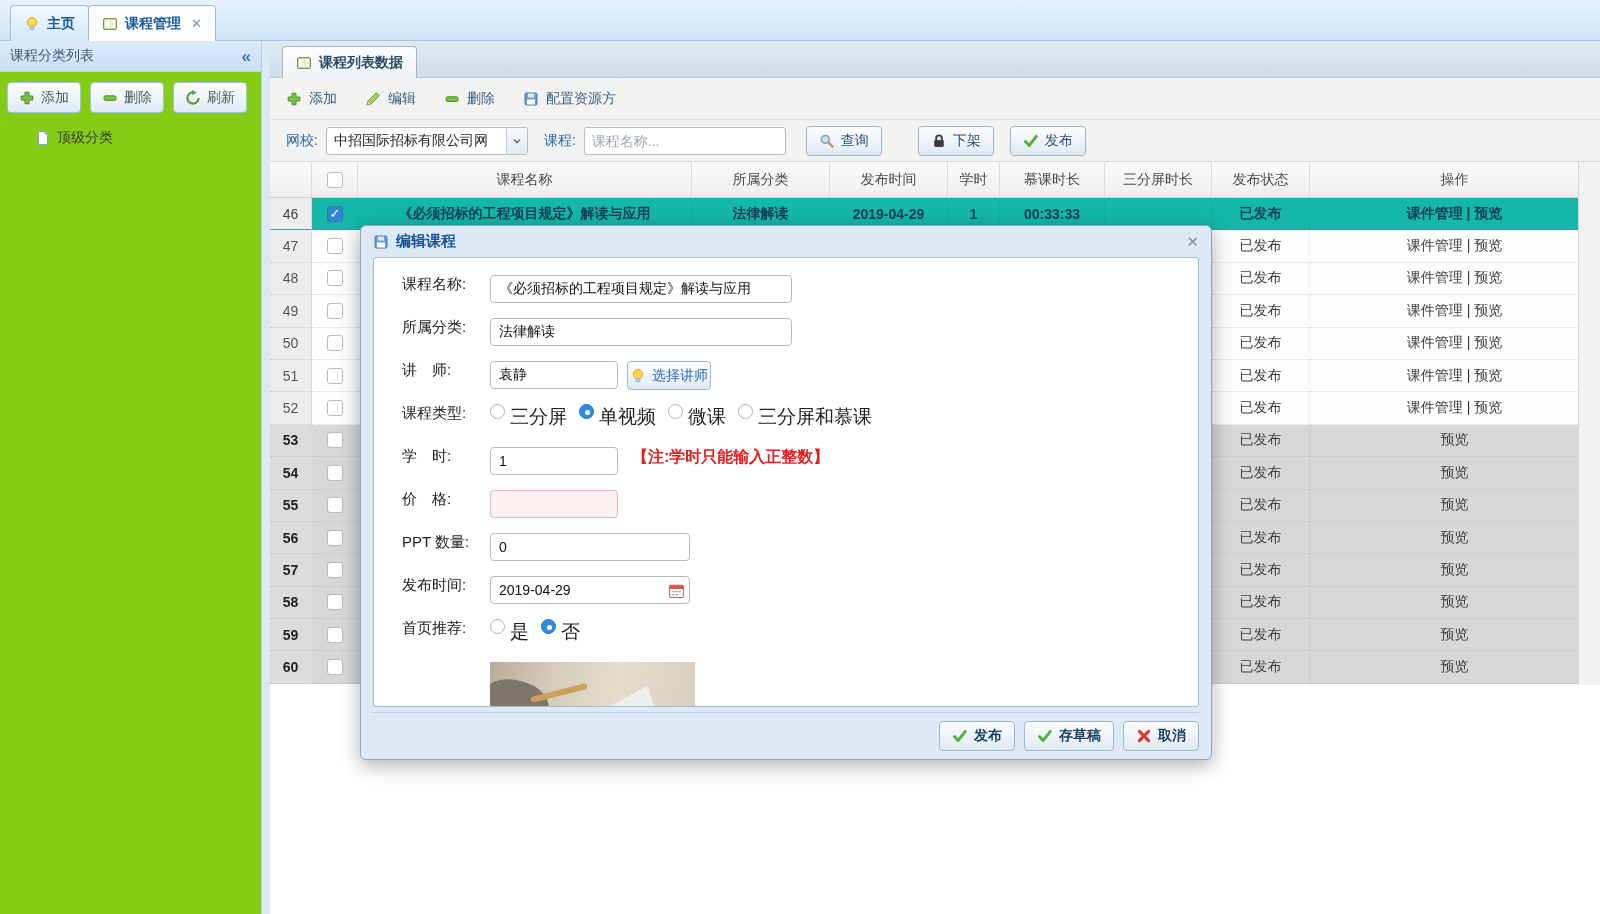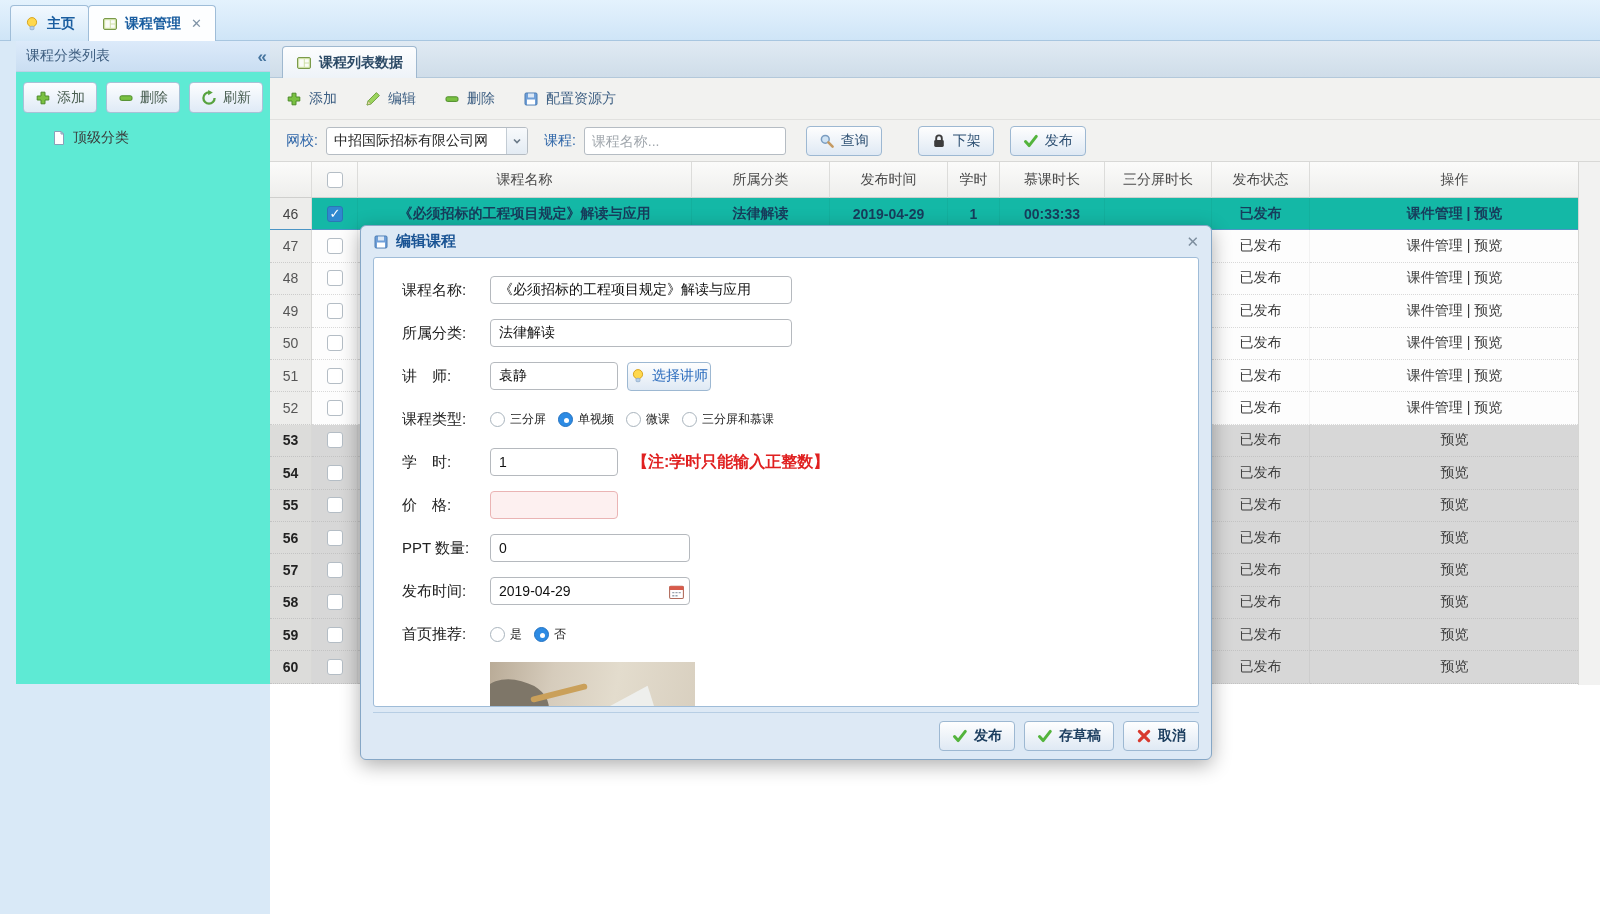--- a/index.html
+++ b/index.html
@@ -14,22 +14,22 @@
     padding:0 13px; border:1px solid #9fbdd8; border-bottom:none; border-radius:4px 4px 0 0;
     color:#1b5ea0; font-weight:bold; cursor:pointer; }
   .tab.inactive { left:10px; background:linear-gradient(#f2f9ff,#d3e7f8); }
   .tab.active { left:88px; background:#fdfeff; }
   .tabclose { color:#7f93a6; font-weight:bold; font-size:13px; margin-left:3px; }
 
   .ic { display:inline-flex; width:16px; height:16px; flex:0 0 auto; }
   .ic svg { width:16px; height:16px; }
 
   
-  .sidebar { position:absolute; left:16px; top:41px; width:262px; height:643px;
-    background:#5eead4; border-right:1px solid #b9cfe4; }
+  .sidebar { position:absolute; left:0; top:41px; width:262px; height:873px;
+    background:#84cc16; border-right:1px solid #b9cfe4; }
   .side-header { height:31px; display:flex; align-items:center; padding:0 10px;
     background:linear-gradient(#dceafa,#cadef2); border-bottom:1px solid #bcd2e6; color:#3c5c7e; }
   .side-title { flex:1; }
   .collapse { color:#45749f; font-size:17px; font-weight:bold; cursor:pointer; line-height:1; }
   .side-toolbar { display:flex; gap:9px; padding:10px 7px 6px 7px; }
   .sbtn { height:31px; display:flex; align-items:center; gap:6px; padding:0 11px;
     border:1px solid #a9c1d7; border-radius:4px; background:linear-gradient(#fdfeff,#dfeaf6);
     color:#4a5f52; cursor:pointer; }
   .tree-item { display:flex; align-items:center; gap:6px; margin:10px 0 0 35px; color:#3a3a3a; cursor:pointer; }
 
@@ -83,33 +83,33 @@
 
   
   .dlg { position:absolute; left:360px; top:225px; width:852px; height:535px;
     background:#dde9f5; border:1px solid #86a7c6; border-radius:6px;
     box-shadow:0 5px 20px rgba(0,0,0,0.32); }
   .dlg-title { height:31px; display:flex; align-items:center; gap:7px; padding:0 12px;
     color:#1a5494; font-weight:bold; font-size:15px; }
   .dlg-close { margin-left:auto; color:#7d8e9e; font-weight:bold; font-size:15px; cursor:pointer; }
   .dlg-body { position:absolute; left:12px; right:12px; top:31px; bottom:52px; background:#fff;
     border:1px solid #9fbcd8; border-radius:3px; overflow:hidden; padding:17px 0 0 28px; }
-  .frow { display:flex; align-items:center; height:30px; margin-bottom:13px; }
+  .frow { display:flex; align-items:flex-start; height:30px; margin-bottom:13px; }
   .flabel { width:88px; color:#222; font-size:15px; flex:0 0 auto; }
   .fin { height:28px; border:1px solid #b5b9be; border-radius:4px; padding:0 8px;
     font:14px "Liberation Sans","DejaVu Sans",sans-serif; color:#111; }
   .w302{width:302px;} .w128{width:128px;} .w200{width:200px;}
   .fin.invalid { background:#fdf0f0; border-color:#eab4b4; }
   .note { color:#e02020; font-weight:bold; margin-left:14px; font-size:16px; }
   .radio { width:15px; height:15px; border-radius:50%; border:1px solid #a9b4bd; background:#fff;
     position:relative; flex:0 0 auto; cursor:pointer; }
   .radio.checked { background:#2d8be4; border-color:#2473c2; }
   .radio.checked::after { content:""; position:absolute; left:5px; top:5px; width:5px; height:5px;
     border-radius:50%; background:#fff; }
-  .rlabel { margin:0 12px 0 5px; color:#222; font-size:12px; }
+  .rlabel { margin:0 12px 0 5px; color:#222; font-size:19px; }
   .btn.small { height:29px; padding:0 2px; color:#2a6bbd; margin-left:9px; }
   .datewrap { position:relative; width:200px; }
   .datewrap .fin { width:200px; padding-right:26px; }
   .cal { position:absolute; right:5px; top:6px; width:17px; height:17px; cursor:pointer; }
   .thumb { position:relative; width:205px; height:75px; margin-left:88px;
     background:linear-gradient(100deg,#b9ab97 0%,#d6ccbc 30%,#e3dccd 60%,#d8cfbf 100%); overflow:hidden; }
   .thumb .hand { position:absolute; left:-12px; top:18px; width:70px; height:55px; background:#7e7668;
     border-radius:50% 40% 30% 50%; transform:rotate(18deg); }
   .thumb .pen { position:absolute; left:40px; top:28px; width:58px; height:6px; background:#caa05a;
     border-radius:3px; transform:rotate(-14deg); }

